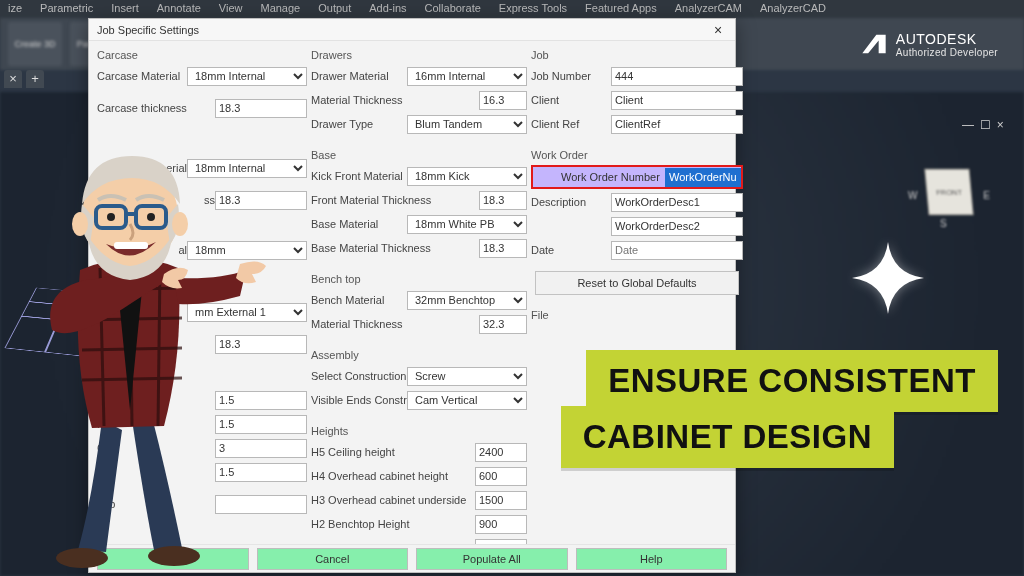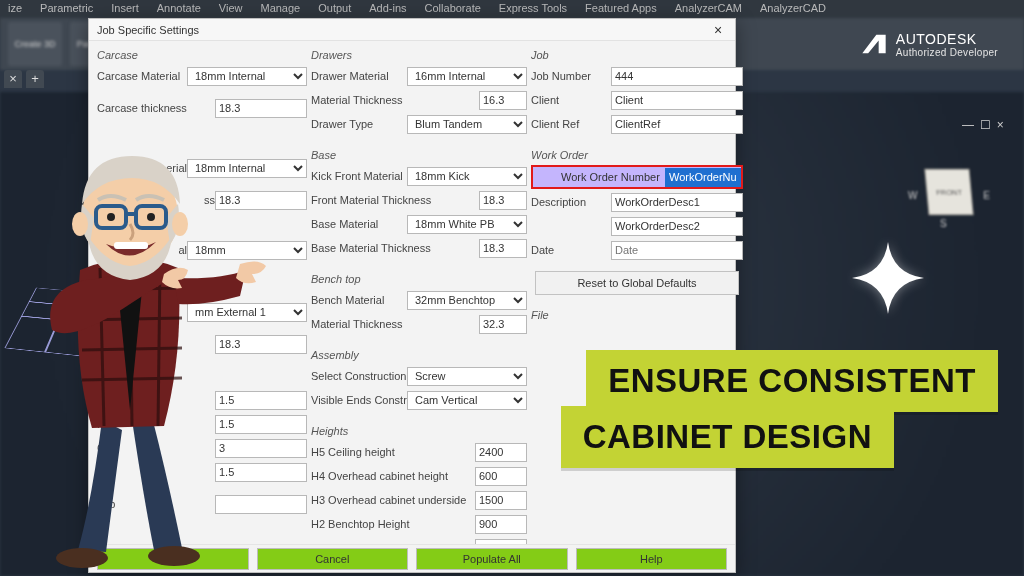--- a/index.html
+++ b/index.html
@@ -94,21 +94,21 @@
   }
   .dialog .close { width: 18px; text-align: center; color: #333; font-size: 14px; cursor: pointer; }
   .dialog .body {
     display: grid;
     grid-template-columns: 210px 216px 212px;
     gap: 0 4px;
     padding: 4px 6px 0 8px;
     height: 502px;
   }
   .col { display: flex; flex-direction: column; gap: 2px; }
-  .section-title { color: #555; padding: 4px 0 2px 0; font-style: italic; }
+  .section-title { color: #555; padding: 4px 0 2px 0; }
   .row {
     display: grid;
     grid-template-columns: 1fr 92px;
     align-items: center;
     height: 22px;
   }
   .row.wide { grid-template-columns: 1fr 120px; }
   .row label { color: #444; font-size: 11px; white-space: nowrap; overflow: hidden; }
   .row .lbl-trunc { overflow: visible; }
   select, input[type=text] {
@@ -137,21 +137,21 @@
     justify-content: center; cursor: pointer;
   }
 
   .dialog .footer {
     position: absolute; left: 0; right: 0; bottom: 0; height: 28px;
     display: grid; grid-template-columns: repeat(4,1fr);
     gap: 8px; padding: 3px 8px;
     background: #f3f3f3; border-top: 1px solid #e5e5e5;
   }
   .dialog .footer button {
-    height: 22px; background: #84cc16; border: 1px solid #bdbdbd;
+    height: 22px; background: #86efac; border: 1px solid #bdbdbd;
     font-size: 11px; cursor: pointer; color: #333;
   }
 
   
   .man {
     position: absolute; left: -18px; top: 120px; width: 300px; height: 450px;
     z-index: 30; pointer-events: none;
   }
 
   

